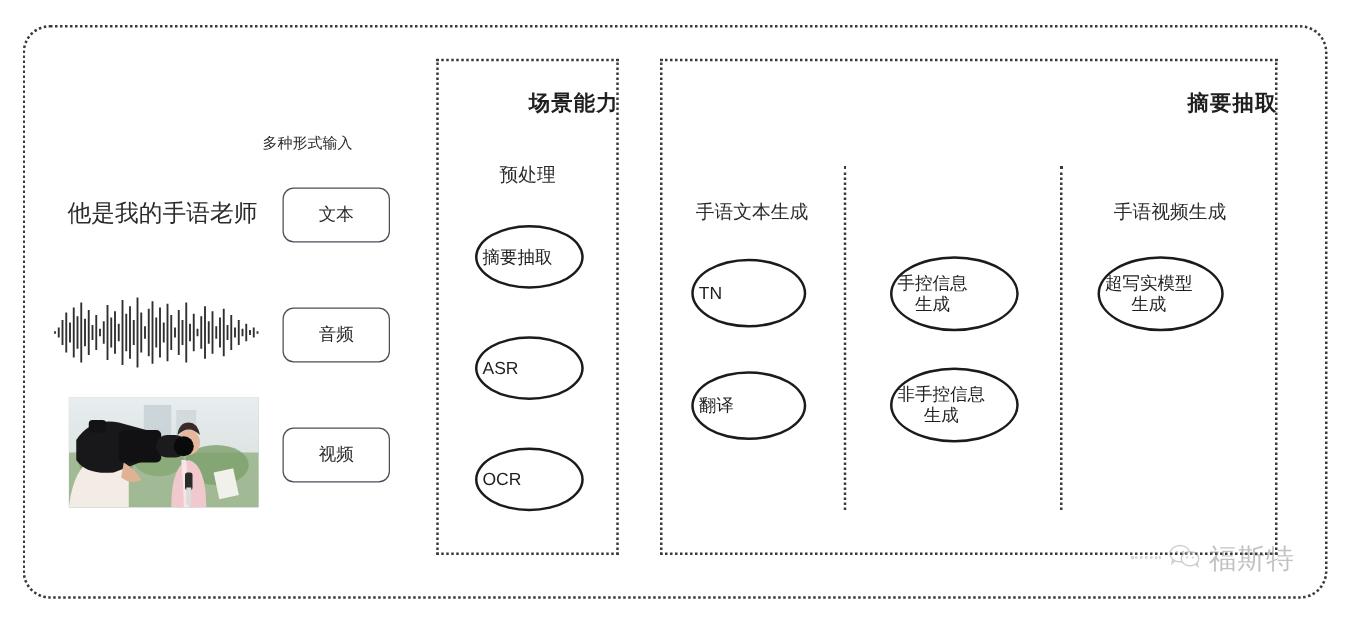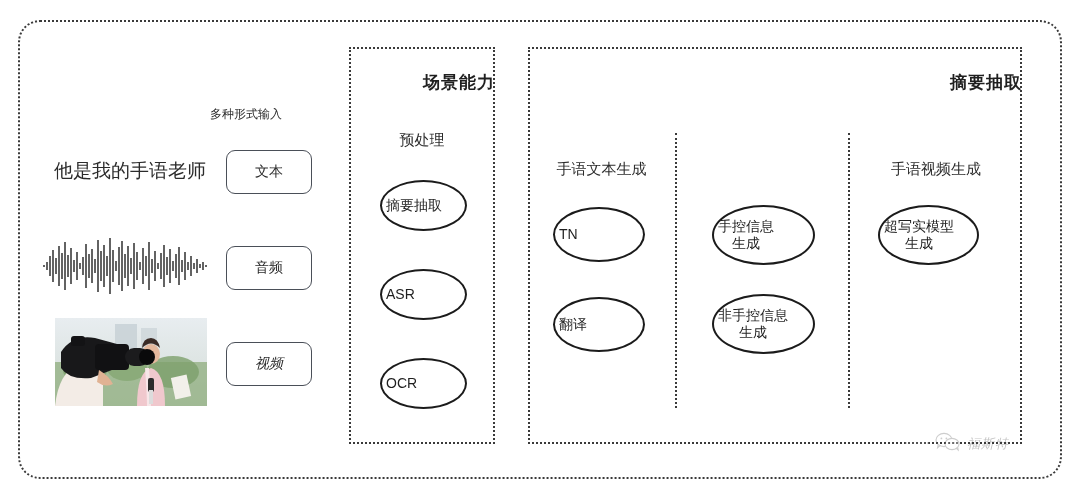--- a/index.html
+++ b/index.html
@@ -100,42 +100,41 @@
   .pill{
     position:absolute;
     border:1.6px solid #4a4f58;border-radius:9px;
     background:#ffffff;
     display:flex;align-items:center;justify-content:center;
     font-size:14px;color:#2b2b2b;
     box-sizing:border-box;
   }
   .pill-text{left:226px;top:150px;width:86px;height:44px;}
   .pill-audio{left:226px;top:246px;width:86px;height:44px;}
-  .pill-video{left:226px;top:342px;width:86px;height:44px;font-style:italic;}
+  .pill-video{left:226px;top:342px;width:86px;height:44px;}
 
   
   .waveform{position:absolute;left:42px;top:236px;width:168px;height:60px;}
 
   
   .thumb{
     position:absolute;left:55px;top:318px;width:152px;height:88px;
     overflow:hidden;background:#c9d3c4;
   }
   .thumb svg{display:block;width:152px;height:88px;}
 
   
   .watermark{
     position:absolute;left:905px;top:432px;
     display:flex;align-items:center;gap:6px;
     opacity:.33;
   }
   .wm-label{
-    font-size:13px;color:#4a4a4a;white-space:nowrap;
+    font-size:22px;color:#4a4a4a;white-space:nowrap;
     letter-spacing:1px;
-    font-style:italic;
   }
   .wm-dots{width:24px;height:2px;border-top:2px dotted #8a8a8a;}
 </style>
 </head>
 <body>
 
 <div id="stage">
 
   <div class="outer-frame"></div>
 

